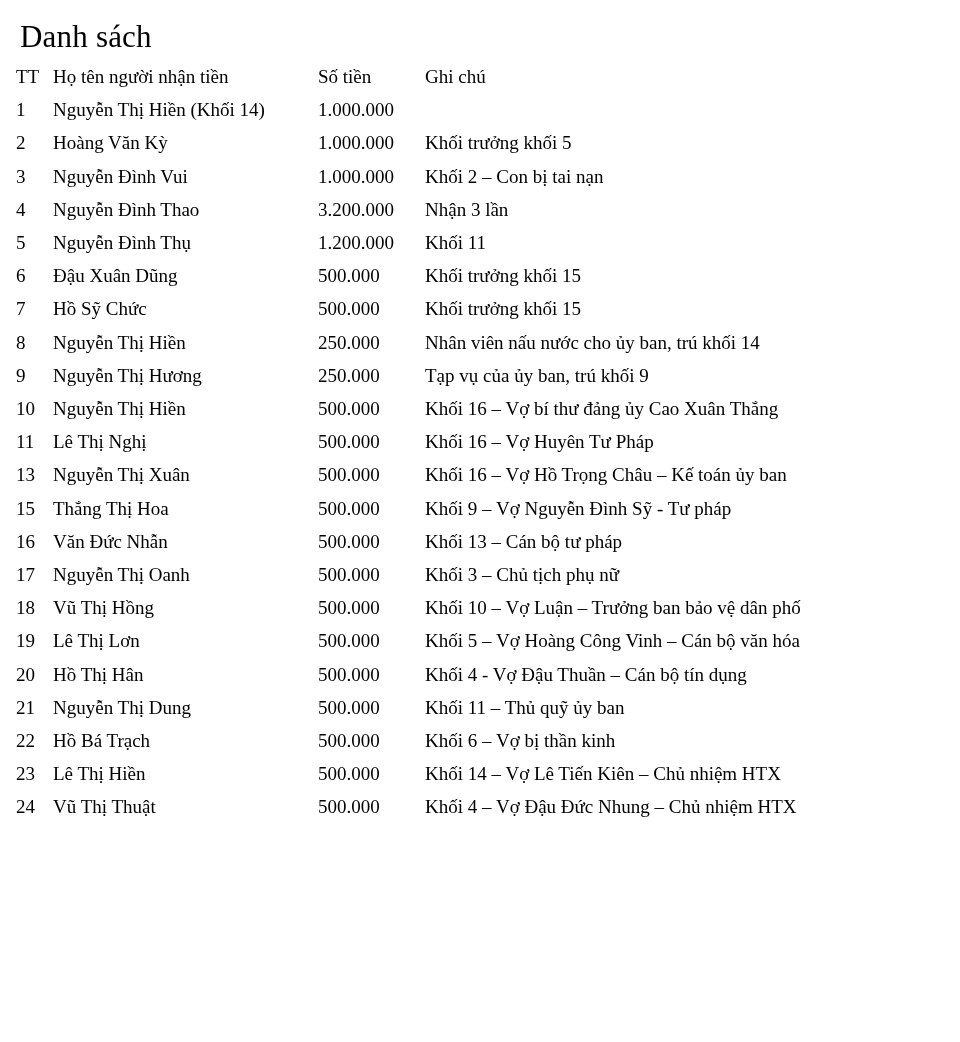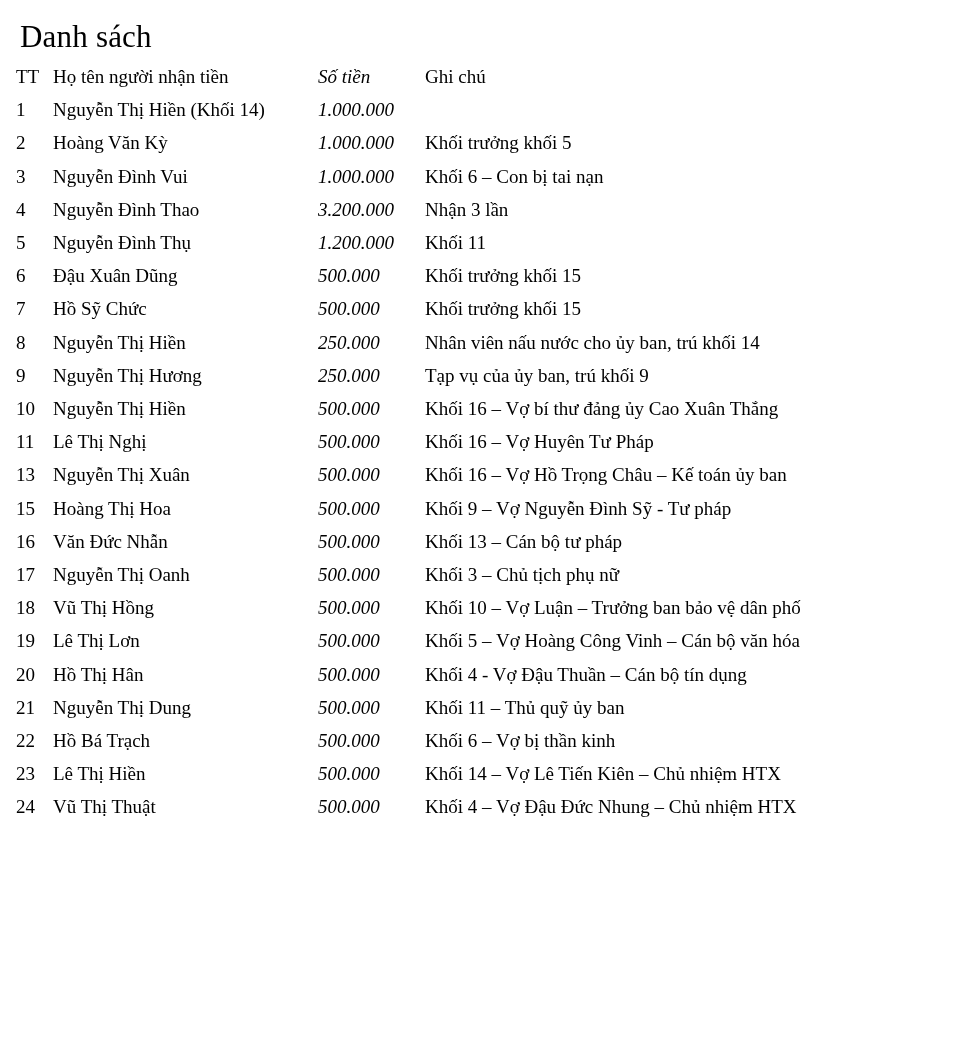--- a/index.html
+++ b/index.html
@@ -53,21 +53,21 @@
   }
 
   
   .col-tt    { width: 37px; }
   .col-name  { width: 265px; }
   .col-amt   { width: 107px; }
   .col-note  { width: 531px; }
 
   .cell-tt   { padding-left: 2px; white-space: nowrap; }
   .cell-name { padding-left: 0px; }
-  .cell-amt  { white-space: nowrap; font-style: italic; }
+  .cell-amt  { white-space: nowrap; }
   .cell-note { padding-left: 3px; }
 
   
   .head-note { padding-left: 216px; }
 </style>
 </head>
 <body>
 
 <div class="page">
 
@@ -98,21 +98,21 @@
         <tr>
           <td class="cell-tt">2</td>
           <td class="cell-name">Hoàng Văn Kỳ</td>
           <td class="cell-amt">1.000.000</td>
           <td class="cell-note">Khối trưởng khối 5</td>
         </tr>
         <tr>
           <td class="cell-tt">3</td>
           <td class="cell-name">Nguyễn Đình Vui</td>
           <td class="cell-amt">1.000.000</td>
-          <td class="cell-note">Khối 6 – Con bị tai nạn</td>
+          <td class="cell-note">Khối 2 – Con bị tai nạn</td>
         </tr>
         <tr>
           <td class="cell-tt">4</td>
           <td class="cell-name">Nguyễn Đình Thao</td>
           <td class="cell-amt">3.200.000</td>
           <td class="cell-note">Nhận 3 lần</td>
         </tr>
         <tr>
           <td class="cell-tt">5</td>
           <td class="cell-name">Nguyễn Đình Thụ</td>
@@ -156,21 +156,21 @@
           <td class="cell-note">Khối 16 – Vợ Huyên Tư Pháp</td>
         </tr>
         <tr>
           <td class="cell-tt">13</td>
           <td class="cell-name">Nguyễn Thị Xuân</td>
           <td class="cell-amt">500.000</td>
           <td class="cell-note">Khối 16 – Vợ Hồ Trọng Châu – Kế toán ủy ban</td>
         </tr>
         <tr>
           <td class="cell-tt">15</td>
-          <td class="cell-name">Hoàng Thị Hoa</td>
+          <td class="cell-name">Thắng Thị Hoa</td>
           <td class="cell-amt">500.000</td>
           <td class="cell-note">Khối 9 – Vợ Nguyễn Đình Sỹ - Tư pháp</td>
         </tr>
         <tr>
           <td class="cell-tt">16</td>
           <td class="cell-name">Văn Đức Nhẫn</td>
           <td class="cell-amt">500.000</td>
           <td class="cell-note">Khối 13 – Cán bộ tư pháp</td>
         </tr>
         <tr>

